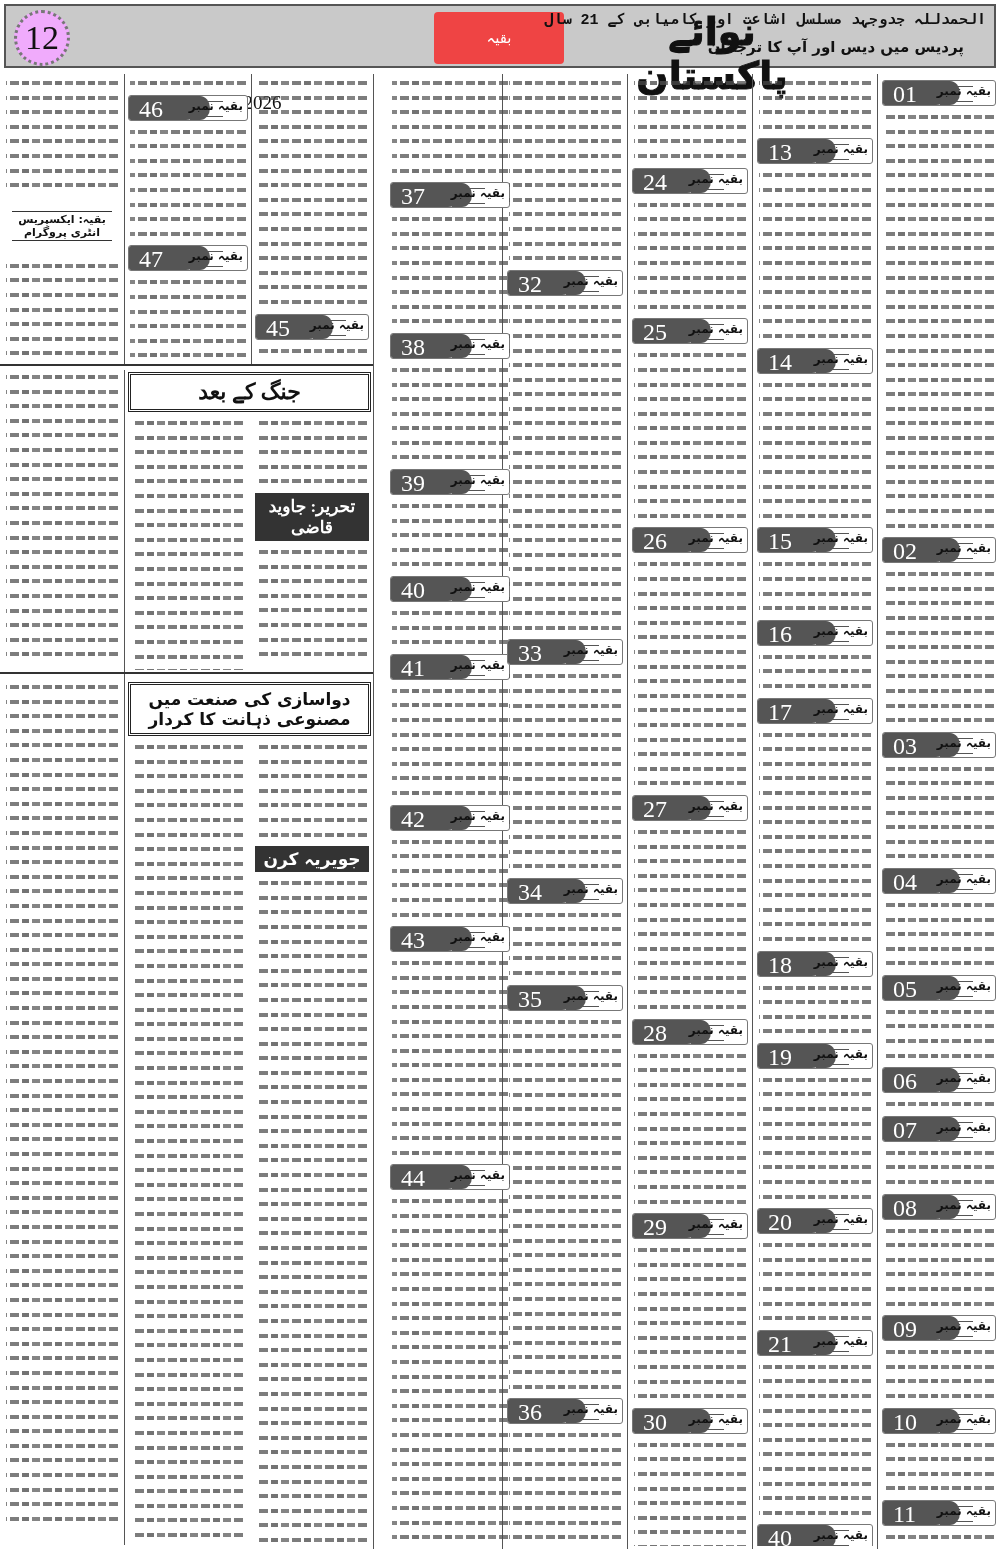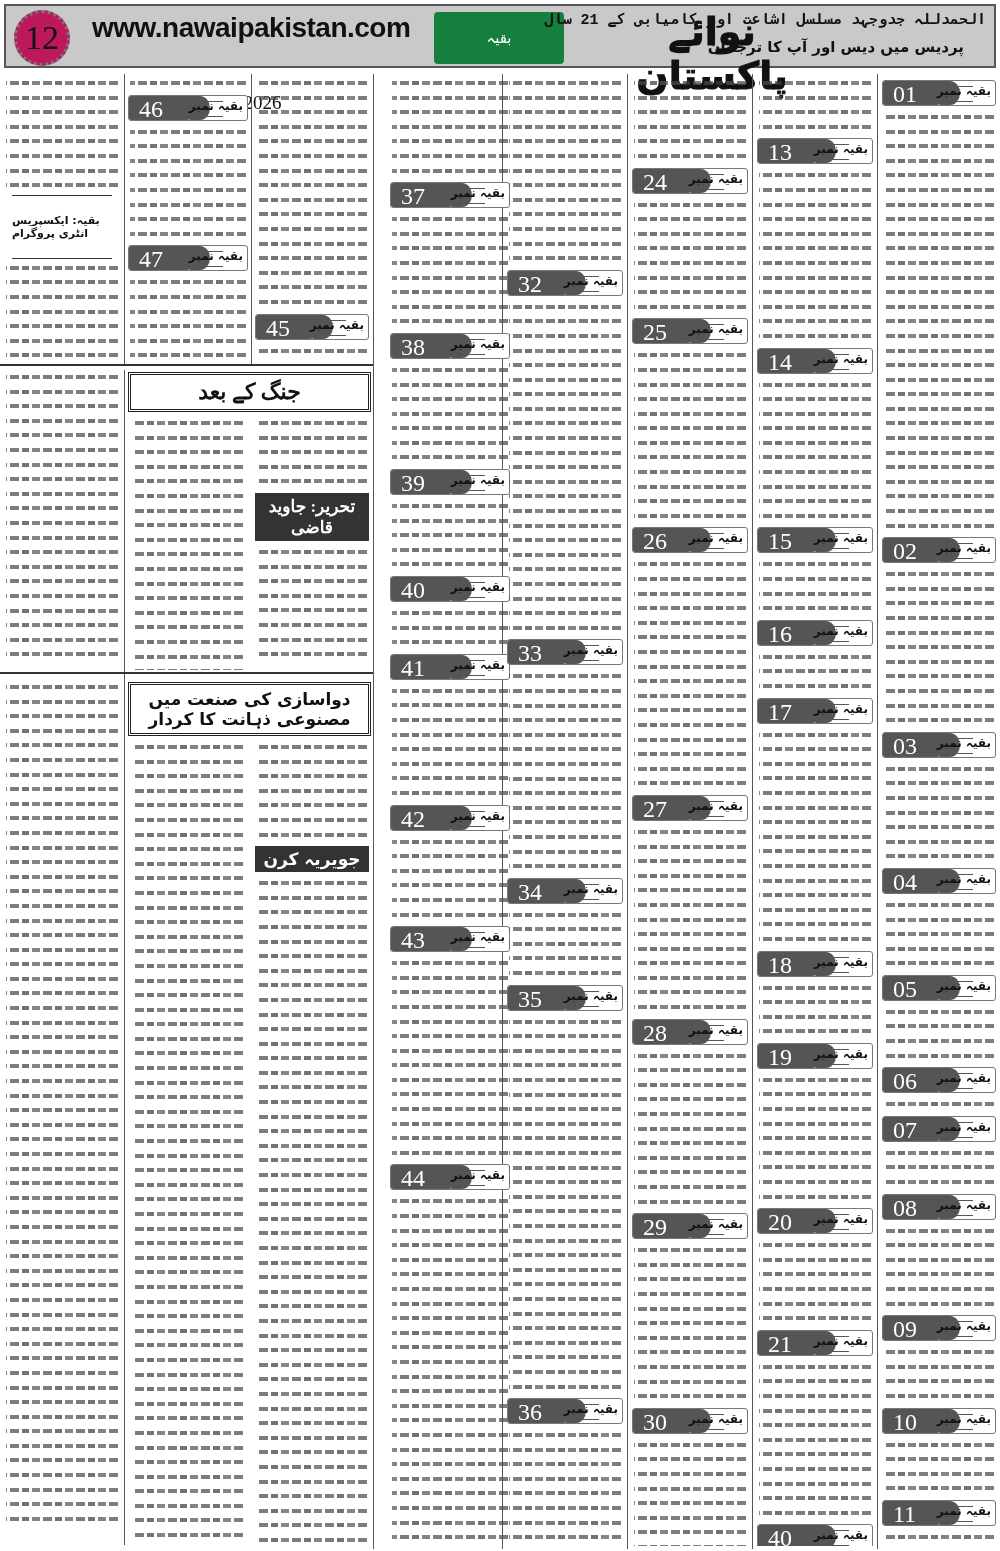--- a/index.html
+++ b/index.html
@@ -6,35 +6,35 @@
   html, body { width: 1000px; height: 1551px; background: #fff; overflow: hidden; }
   body { font-family: "DejaVu Sans", sans-serif; color: #111; position: relative; }
 
   
   .masthead {
     position: absolute; left: 4px; top: 4px; width: 992px; height: 64px;
     background: #c9c9c9; border: 2px solid #555;
   }
   .page-badge {
     position: absolute; left: 8px; top: 4px; width: 56px; height: 56px; border-radius: 50%;
-    background: #be185d; border: 3px dotted #777; display: flex; align-items: center; justify-content: center;
+    background: #f0abfc; border: 3px dotted #777; display: flex; align-items: center; justify-content: center;
     font-family: "Liberation Serif", serif; font-size: 34px; color: #111;
   }
   .site-url {
     position: absolute; left: 86px; top: 6px;
     font-family: "Liberation Sans", sans-serif; font-weight: bold; font-size: 28px; color: #111;
     letter-spacing: -0.5px;
   }
   .issue-date {
     position: absolute; left: 170px; top: 38px;
     font-family: "Liberation Serif", serif; font-size: 19px; color: #111; margin-top: 48px;
   }
   .section-box {
     position: absolute; left: 428px; top: 6px; width: 130px; height: 52px;
-    background: #15803d; border-radius: 4px; color: #fff; display: flex; align-items: center; justify-content: center;
+    background: #ef4444; border-radius: 4px; color: #fff; display: flex; align-items: center; justify-content: center;
     font-size: 15px; direction: rtl;
   }
   .paper-name {
     position: absolute; left: 586px; top: 4px; width: 240px; height: 56px;
     font-family: "DejaVu Sans", sans-serif; font-weight: bold; font-size: 38px; direction: rtl; text-align: center;
     color: #111; -webkit-text-stroke: 1px #111;
   }
   .tagline-1 {
     position: absolute; right: 8px; top: 4px; font-size: 15px; direction: rtl; font-weight: bold; color: #111; font-family: Liberation Mono, monospace;
   }
@@ -87,30 +87,29 @@
 
   .headline-box {
     border: 3px double #222; text-align: center; font-weight: bold; font-size: 22px; direction: rtl;
     padding: 4px 6px; background: #fff; color: #111;
   }
   .byline-box {
     background: #333; color: #fff; text-align: center; font-size: 17px; font-weight: bold; direction: rtl;
     padding: 3px 6px; margin: 4px 2px;
   }
   .sub-head {
-    font-size: 11px; font-weight: bold; text-align: left; direction: rtl; padding: 18px 0; margin: 2px 10px;
+    font-size: 11px; font-weight: bold; text-align: center; direction: rtl; padding: 1px 0; margin: 18px 10px;
     border-bottom: 1px solid #333; border-top: 1px solid #333;
   }
 </style>
 </head>
 <body>
 
 <header class="masthead">
   <div class="page-badge">12</div>
-  <div class="site-url">www.nawaipakistan.com</div>
   <div class="issue-date">16 April 2026</div>
   <div class="section-box">بقیہ</div>
   <div class="paper-name">نوائے پاکستان</div>
   <div class="tagline-1">الحمدللہ جدوجہد مسلسل اشاعت اور کامیابی کے 21 سال</div>
   <div class="tagline-2">پردیس میں دیس اور آپ کا ترجمان</div>
 </header>
 
 <div class="col-rule" style="left:124px;top:74px;height:290px;"></div>
 <div class="col-rule" style="left:251px;top:74px;height:290px;"></div>
 <div class="col-rule" style="left:124px;top:370px;height:1175px;"></div>

